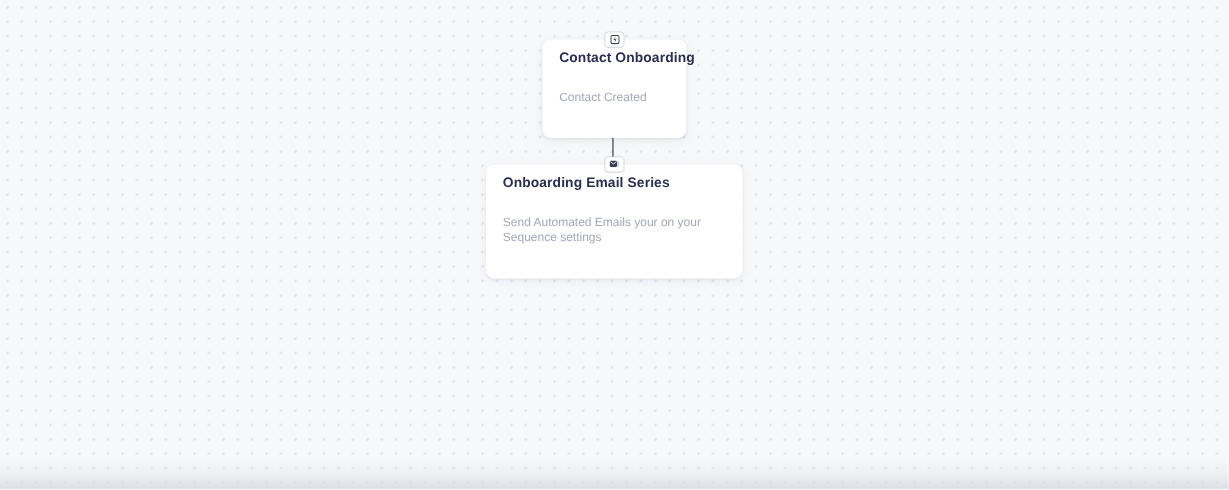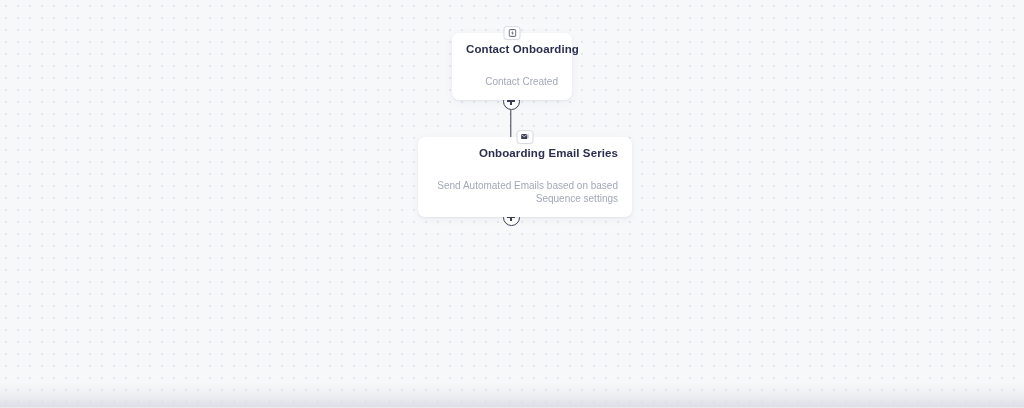--- a/index.html
+++ b/index.html
@@ -57,22 +57,22 @@
     height: 408px;
   }
 
   .node {
     position: absolute;
     box-sizing: border-box;
     background: #ffffff;
     border-radius: 7px;
     box-shadow: 0 1px 2px rgba(31,41,70,0.06),
                 0 2px 10px rgba(31,41,70,0.05);
-    text-align: right;
-    padding: 9px 14px 12px;
+    text-align: left;
+    padding: 9px 14px 27px;
   }
 
   .node-title {
     font-size: 11.5px;
     font-weight: bold;
     color: #2b2f4f;
     letter-spacing: 0.1px;
     line-height: 15px;
     white-space: nowrap;
   }
@@ -157,29 +157,29 @@
       <span class="node-badge">
         <svg width="8" height="8" viewBox="0 0 10 10" aria-hidden="true">
           <rect x="0.8" y="0.8" width="8.4" height="8.4" rx="1.4" fill="none" stroke="#3a3f52" stroke-width="1.1"></rect>
           <path d="M5.4 2.2 L3.4 5.4 H5 L4.6 7.8 L6.6 4.6 H5 Z" fill="#3a3f52"></path>
         </svg>
       </span>
       <div class="node-title">Contact Onboarding</div>
       <div class="node-sub">Contact Created</div>
     </div>
 
-    <div class="node" style="left:418px; top:137px; width:214px;">
+    <div class="node" style="left:405px; top:137px; width:214px;">
       <span class="node-badge">
         <svg width="9" height="8" viewBox="0 0 11 10" aria-hidden="true">
           <rect x="0.7" y="1.2" width="7.6" height="6.4" rx="1.1" fill="#3a3f52"></rect>
           <path d="M1.6 2.4 L4.5 4.6 L7.4 2.4" fill="none" stroke="#ffffff" stroke-width="0.9" stroke-linecap="round" stroke-linejoin="round"></path>
           <path d="M9.4 2.2 V6.6" stroke="#9aa0b0" stroke-width="0.9" stroke-linecap="round"></path>
         </svg>
       </span>
       <div class="node-title">Onboarding Email Series</div>
-      <div class="node-sub">Send Automated Emails based on based Sequence settings</div>
+      <div class="node-sub">Send Automated Emails your on your Sequence settings</div>
     </div>
 
   </div>
 
   <div class="bottom-shade"></div>
   <div class="bottom-hairline"></div>
 </div>
 
 </body></html>

